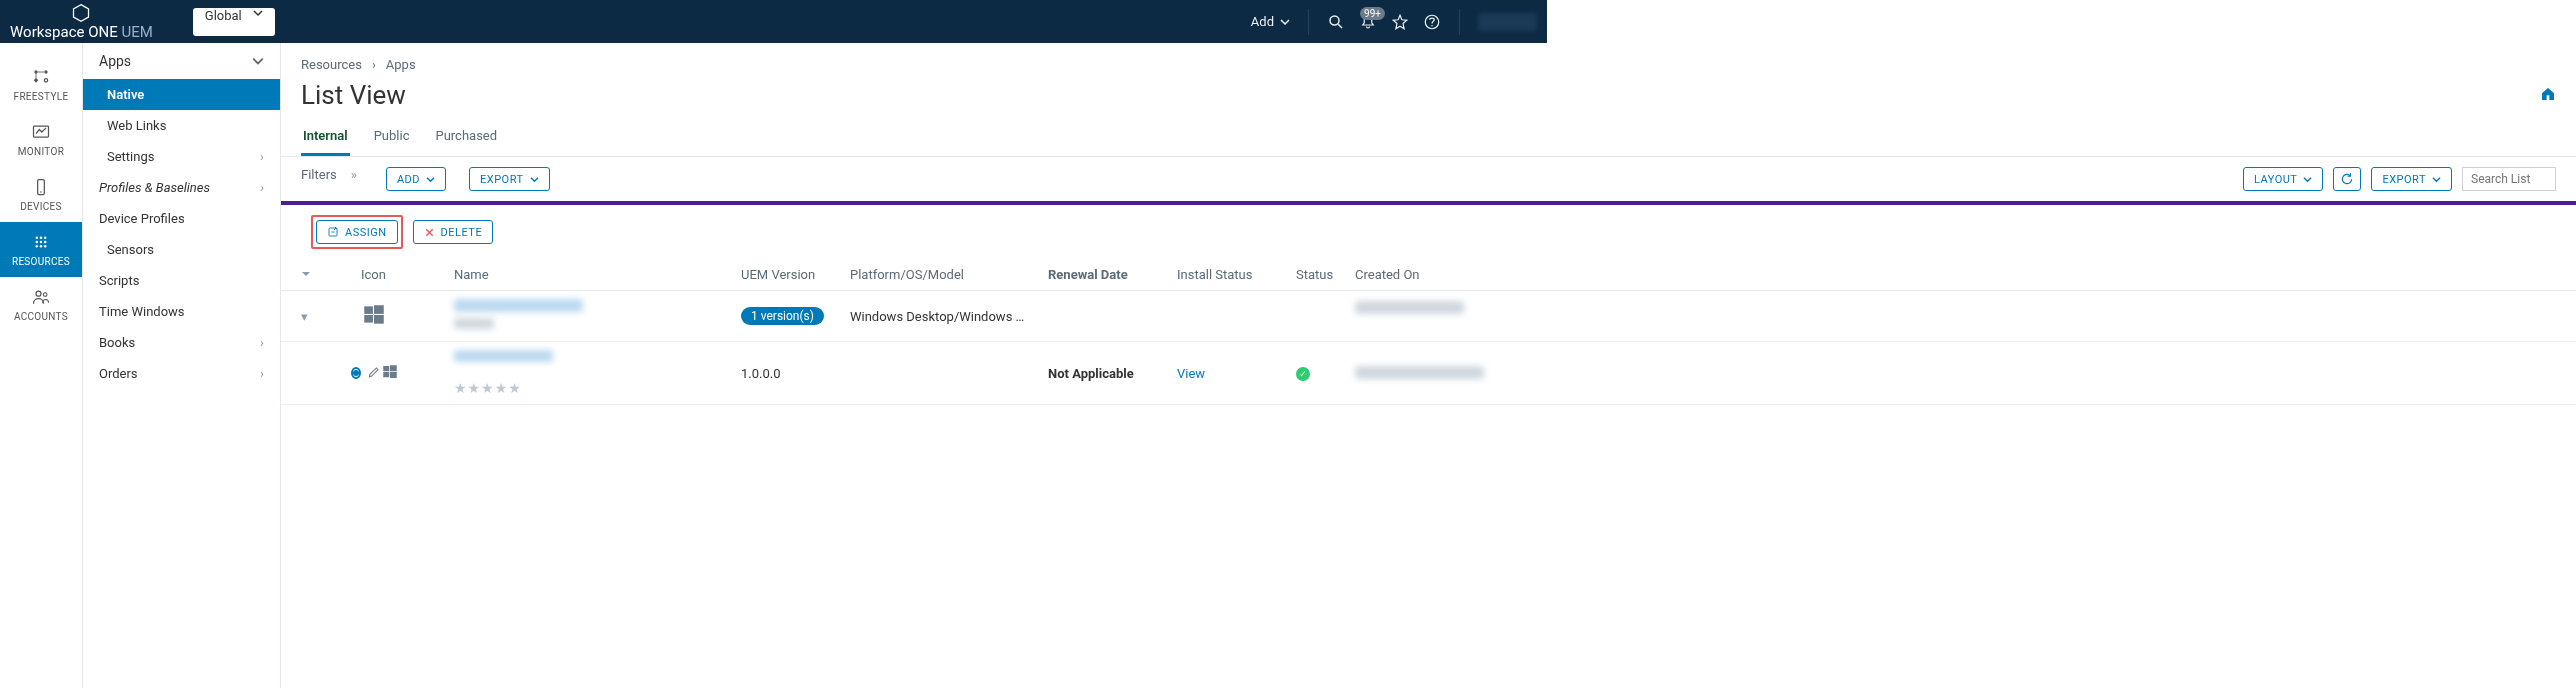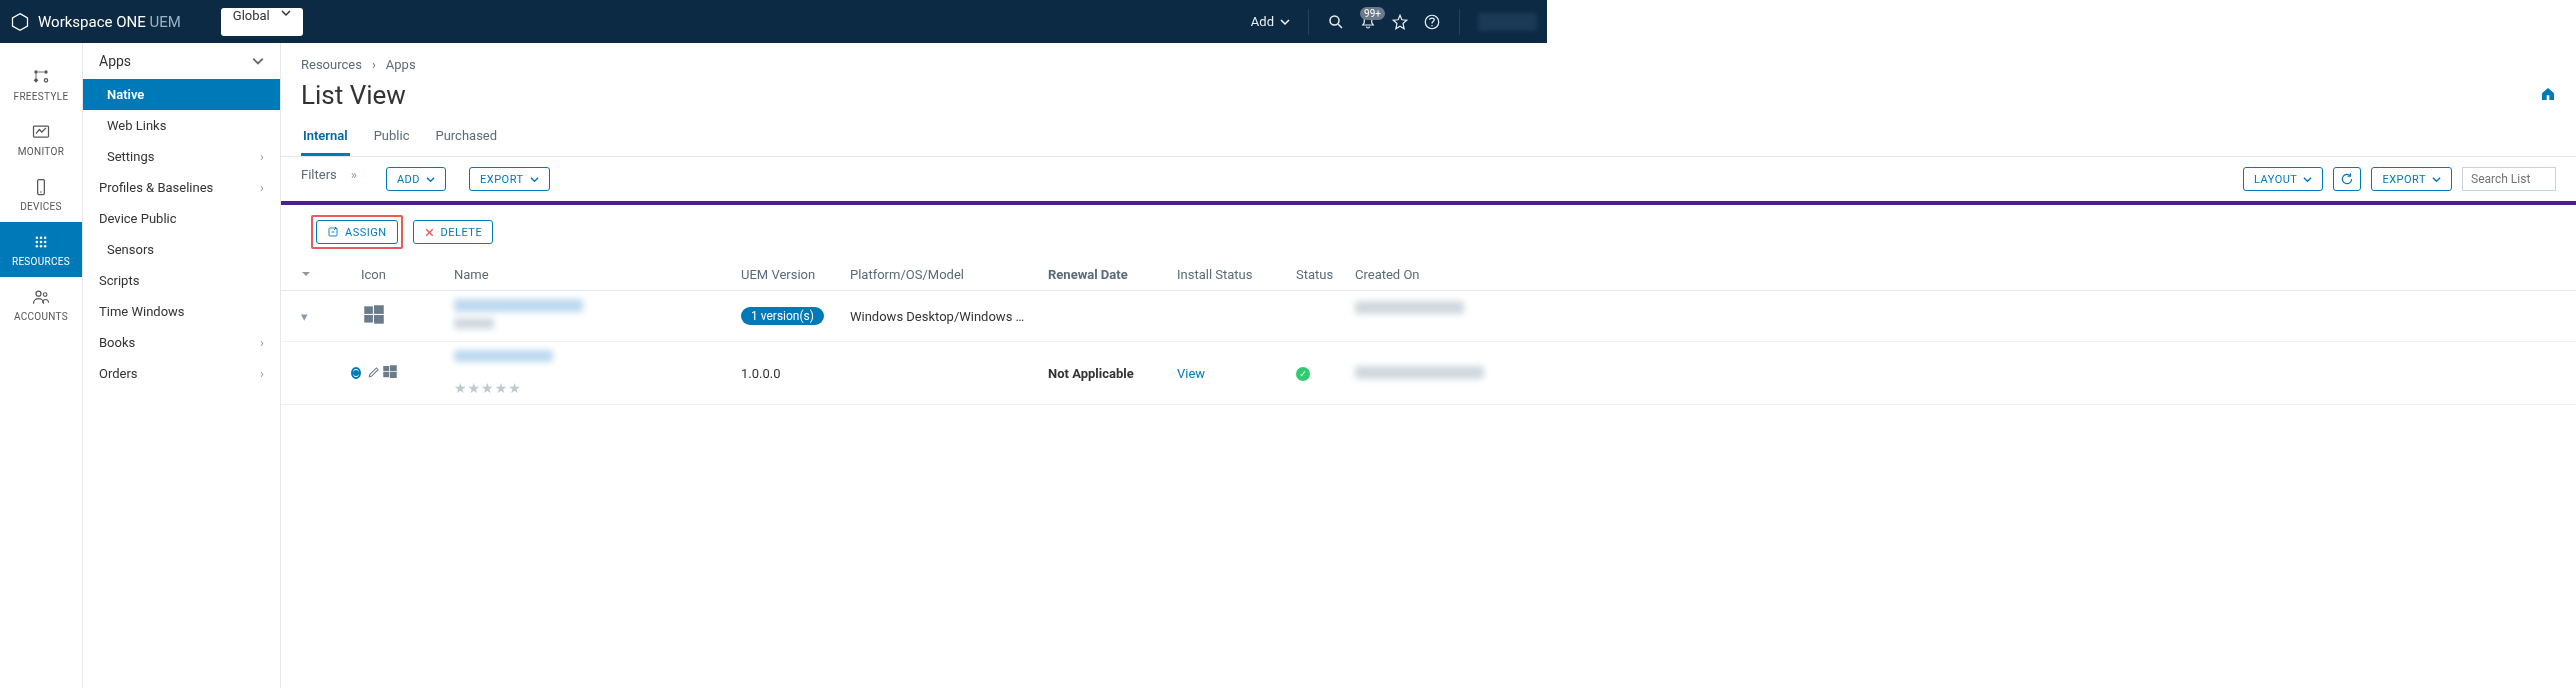--- a/index.html
+++ b/index.html
@@ -1,20 +1,20 @@
 <!DOCTYPE html>
 <html><head>
 <meta charset="utf-8">
 <style>
 * { box-sizing: border-box; margin: 0; padding: 0; font-family: -apple-system, BlinkMacSystemFont, "Segoe UI", Roboto, Arial, sans-serif; }
 body { width: 1547px; height: 413px; overflow: hidden; background: #fff; color: #333; font-size: 13px; }
 
 
 .top-header { height: 43px; background: #0d2a44; color: #fff; display: flex; align-items: center; padding: 0 10px; }
-.logo-wrap { display: flex; align-items: center; gap: 8px; margin-right: 40px; }
+.logo-wrap { display: flex; align-items: center; margin-right: 40px; flex-direction: column; }
 .logo-hex { width: 20px; height: 20px; }
 .product-name { font-size: 15px; font-weight: 400; }
 .product-name .uem { color: #9bb0c4; }
 .org-select { background: #fff; color: #333; border-radius: 3px; height: 28px; padding: 0 12px; display: flex; gap: 11px; cursor: pointer; }
 .spacer { flex: 1; }
 .header-right { display: flex; align-items: center; gap: 14px; }
 .header-icon { color: #eaf0f6; position: relative; cursor: pointer; display: flex; align-items: center; }
 .badge { position: absolute; top: -6px; right: -8px; background: #6b7b8a; color: #fff; border-radius: 8px; font-size: 10px; padding: 1px 4px; }
 .header-divider { width: 1px; height: 26px; background: #28415a; margin: 0 4px; }
 .tenant-pill { width: 59px; height: 18px; background: #1a3a56; border-radius: 3px; filter: blur(2px); }
@@ -35,21 +35,21 @@
 
 .main { position: absolute; top: 43px; left: 281px; right: 0; bottom: 0; background: #fff; overflow: auto; padding: 0; }
 .breadcrumb { display: flex; align-items: center; gap: 10px; padding: 14px 20px 4px 20px; color: #5b6b79; font-size: 13px; }
 .breadcrumb .crumb { color: #5b6b79; cursor: pointer; }
 .page-title-row { display: flex; align-items: center; justify-content: space-between; padding: 4px 20px 10px 20px; }
 .page-title { font-size: 26px; font-weight: 400; color: #333; }
 .home-icon { color: #0079b8; cursor: pointer; }
 
 .tabs { display: flex; gap: 22px; padding: 0 20px; border-bottom: 1px solid #e4e8ec; }
 .tab { padding: 8px 2px 10px 2px; font-size: 13px; color: #5b6b79; cursor: pointer; border-bottom: 3px solid transparent; }
-.tab.active { color: #0369a1; font-weight: 600; border-bottom-color: #0079b8; }
+.tab.active { color: #14532d; font-weight: 600; border-bottom-color: #0079b8; }
 
 .toolbar-row { display: flex; align-items: flex-start; padding: 10px 20px; gap: 23px; border-bottom: 4px solid #4c1d95; }
 .filters-label { color: #5b6b79; margin-right: 6px; display:flex; align-items:center; gap:14px;}
 .btn-outline { border: 1px solid #0079b8; color: #0079b8; background: #fff; border-radius: 3px; height: 24px; padding: 0 10px; font-size: 11px; letter-spacing: 0.5px; display: inline-flex; align-items: center; gap: 6px; cursor: pointer; }
 .btn-icon-square { border: 1px solid #0079b8; color: #0079b8; background: #fff; border-radius: 3px; width: 28px; height: 24px; display: inline-flex; align-items: center; justify-content: center; cursor: pointer; }
 .toolbar-right { margin-left: auto; display: flex; align-items: center; gap: 10px; }
 .search-input { height: 24px; border: 1px solid #cbd3da; padding: 0 8px; font-size: 12px; width: 94px; }
 
 .selection-bar { display: flex; align-items: center; gap: 10px; padding: 10px 20px 10px 30px; }
 .assign-wrap { border: 2px solid #e85959; padding: 3px; border-radius: 2px; }
@@ -198,26 +198,26 @@
   <div class="side-item selected">
       <span>Native</span>
     </div>
   <div class="side-item">
       <span>Web Links</span>
     </div>
   <div class="side-item">
       <span>Settings</span>
       <span class="chev">›</span>
     </div>
-  <div class="side-item" style="padding-left:16px;">
+  <div class="side-item" style="padding-left:16px;font-style:italic;">
       <span>Profiles &amp; Baselines</span>
       <span class="chev">›</span>
     </div>
   <div class="side-item" style="padding-left:16px;">
-      <span>Device Public</span>
+      <span>Device Profiles</span>
     </div>
   <div class="side-item" style="">
       <span>Sensors</span>
     </div>
   <div class="side-item" style="padding-left:16px;align-items:flex-end;">
       <span>Scripts</span>
     </div>
   <div class="side-item" style="padding-left:16px;">
       <span>Time Windows</span>
     </div>

